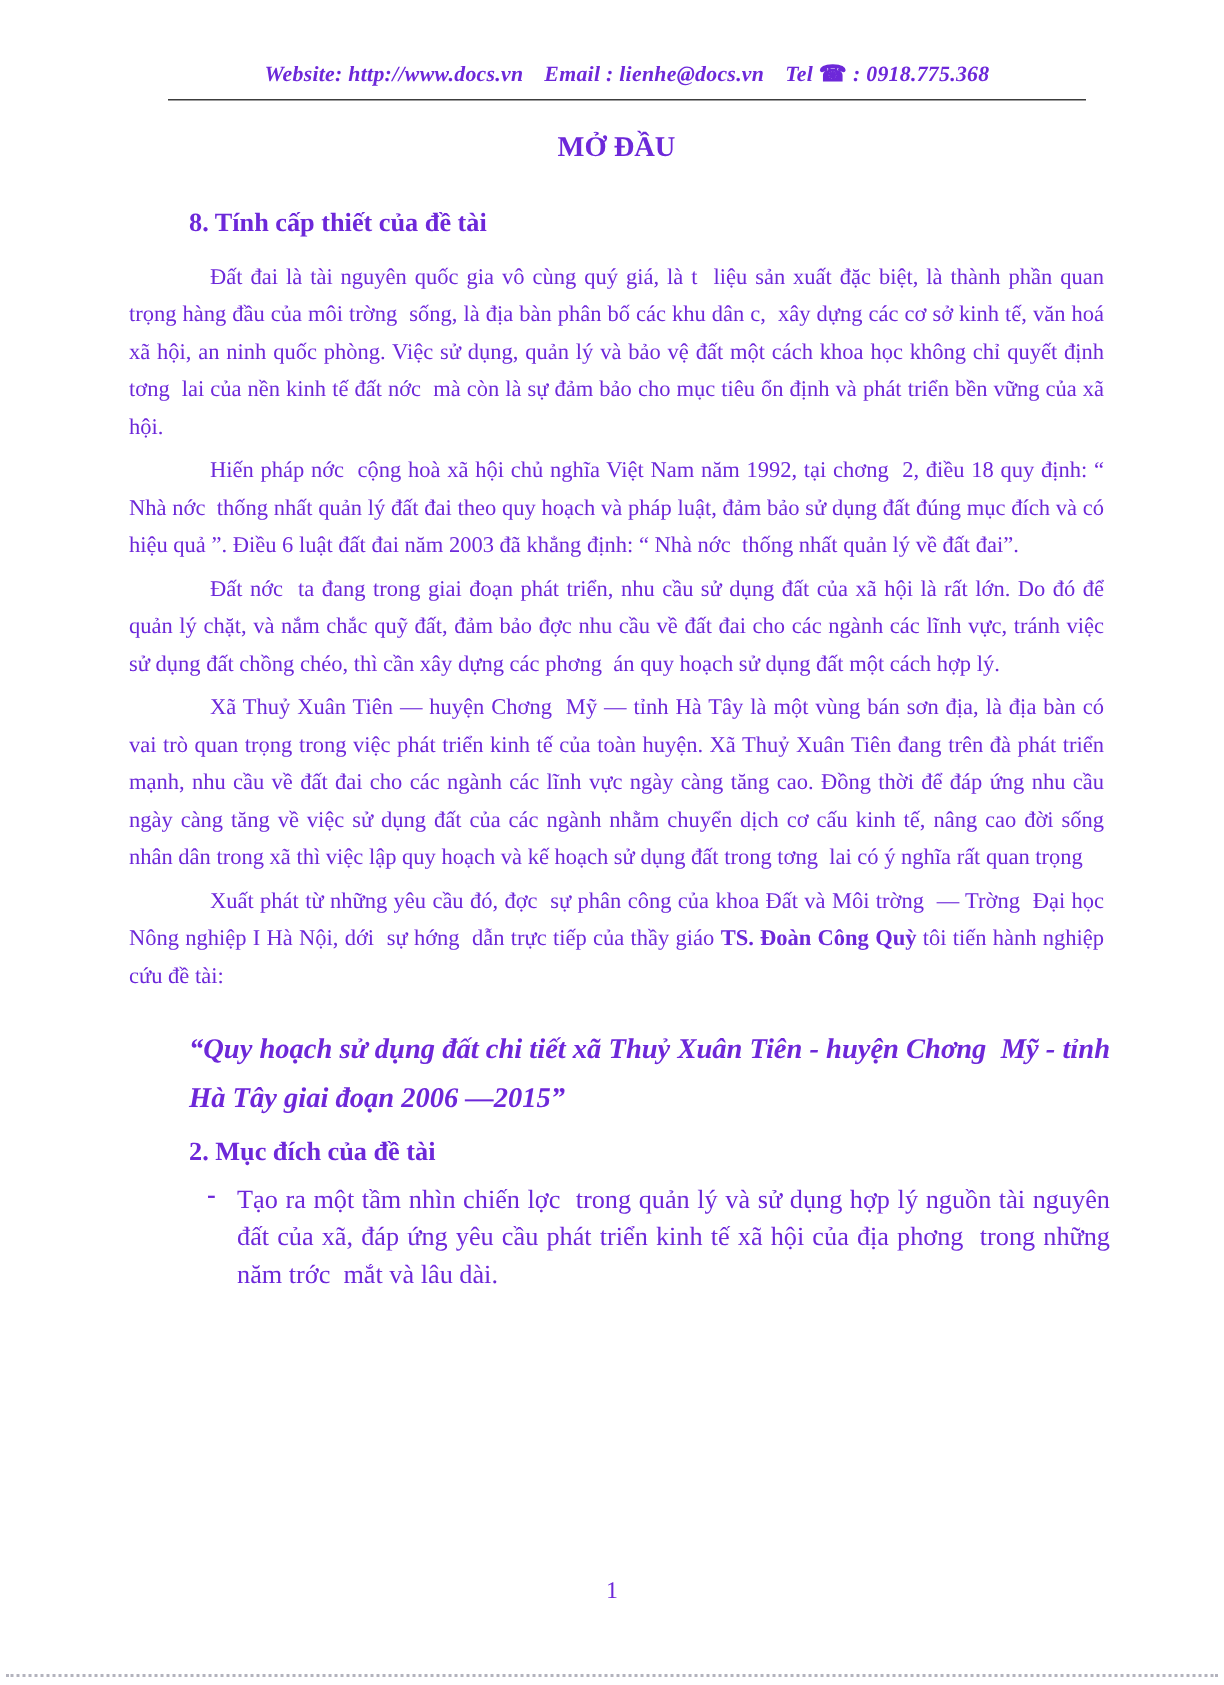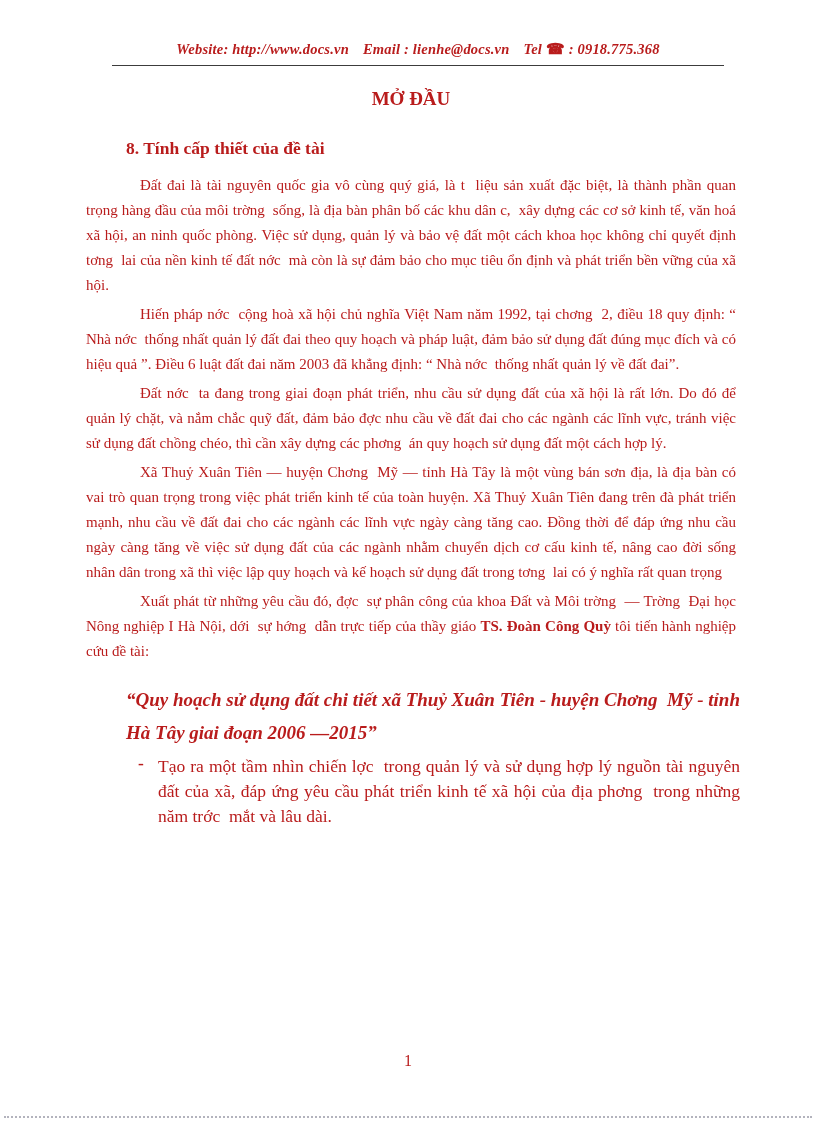--- a/index.html
+++ b/index.html
@@ -1,21 +1,21 @@
 <!DOCTYPE html>
 <html lang="vi"><head>
 <meta charset="utf-8">
 <style>
   html, body { margin: 0; padding: 0; background: #ffffff; }
   .page {
     position: relative;
     width: 816px;
     height: 1123px;
     background: #ffffff;
-    color: #b91c1c;
+    color: #6d28d9;
     font-family: "Liberation Serif", "DejaVu Serif", serif;
     overflow: hidden;
   }
 
   
   .doc-header {
     position: absolute;
     top: 40px;
     left: 112px;
     width: 612px;
@@ -122,20 +122,21 @@
 
     <p class="para">Đất đai là tài nguyên quốc gia vô cùng quý giá, là t&nbsp; liệu sản xuất đặc biệt, là thành phần quan trọng hàng đầu của môi trờng&nbsp; sống, là địa bàn phân bố các khu dân c,&nbsp; xây dựng các cơ sở kinh tế, văn hoá xã hội, an ninh quốc phòng. Việc sử dụng, quản lý và bảo vệ đất một cách khoa học không chỉ quyết định tơng&nbsp; lai của nền kinh tế đất nớc&nbsp; mà còn là sự đảm bảo cho mục tiêu ổn định và phát triển bền vững của xã hội.</p>
     <p class="para">Hiến pháp nớc&nbsp; cộng hoà xã hội chủ nghĩa Việt Nam năm 1992, tại chơng&nbsp; 2, điều 18 quy định: “ Nhà nớc&nbsp; thống nhất quản lý đất đai theo quy hoạch và pháp luật, đảm bảo sử dụng đất đúng mục đích và có hiệu quả ”. Điều 6 luật đất đai năm 2003 đã khẳng định: “ Nhà nớc&nbsp; thống nhất quản lý về đất đai”.</p>
     <p class="para">Đất nớc&nbsp; ta đang trong giai đoạn phát triển, nhu cầu sử dụng đất của xã hội là rất lớn. Do đó để quản lý chặt, và nắm chắc quỹ đất, đảm bảo đợc nhu cầu về đất đai cho các ngành các lĩnh vực, tránh việc sử dụng đất chồng chéo, thì cần xây dựng các phơng&nbsp; án quy hoạch sử dụng đất một cách hợp lý.</p>
     <p class="para">Xã Thuỷ Xuân Tiên — huyện Chơng&nbsp; Mỹ — tỉnh Hà Tây là một vùng bán sơn địa, là địa bàn có vai trò quan trọng trong việc phát triển kinh tế của toàn huyện. Xã Thuỷ Xuân Tiên đang trên đà phát triển mạnh, nhu cầu về đất đai cho các ngành các lĩnh vực ngày càng tăng cao. Đồng thời để đáp ứng nhu cầu ngày càng tăng về việc sử dụng đất của các ngành nhằm chuyển dịch cơ cấu kinh tế, nâng cao đời sống nhân dân trong xã thì việc lập quy hoạch và kế hoạch sử dụng đất trong tơng&nbsp; lai có ý nghĩa rất quan trọng</p>
 
     <p class="para"><span>Xuất phát từ những yêu cầu đó, đợc&nbsp; sự phân công của khoa Đất và Môi trờng&nbsp; — Trờng&nbsp; Đại học Nông nghiệp I Hà Nội, dới&nbsp; sự hớng&nbsp; dẫn trực tiếp của thầy giáo </span><strong>TS. Đoàn Công Quỳ</strong><span> tôi tiến hành nghiệp cứu đề tài:</span></p>
 
     <p class="thesis-title">“Quy hoạch sử dụng đất chi tiết xã Thuỷ Xuân Tiên - huyện Chơng&nbsp; Mỹ - tỉnh Hà Tây giai đoạn 2006 —2015”</p>
 
+    <h2 class="section-heading-2">2. Mục đích của đề tài</h2>
 
     <p class="bullet-item"><span class="bullet-marker">-</span><span>Tạo ra một tầm nhìn chiến lợc&nbsp; trong quản lý và sử dụng hợp lý nguồn tài nguyên đất của xã, đáp ứng yêu cầu phát triển kinh tế xã hội của địa phơng&nbsp; trong những năm trớc&nbsp; mắt và lâu dài.</span></p>
   </div>
 
   <div class="page-number">1</div>
   <div class="bottom-dotted-rule"></div>
 
 </div>
 
 </body></html>

